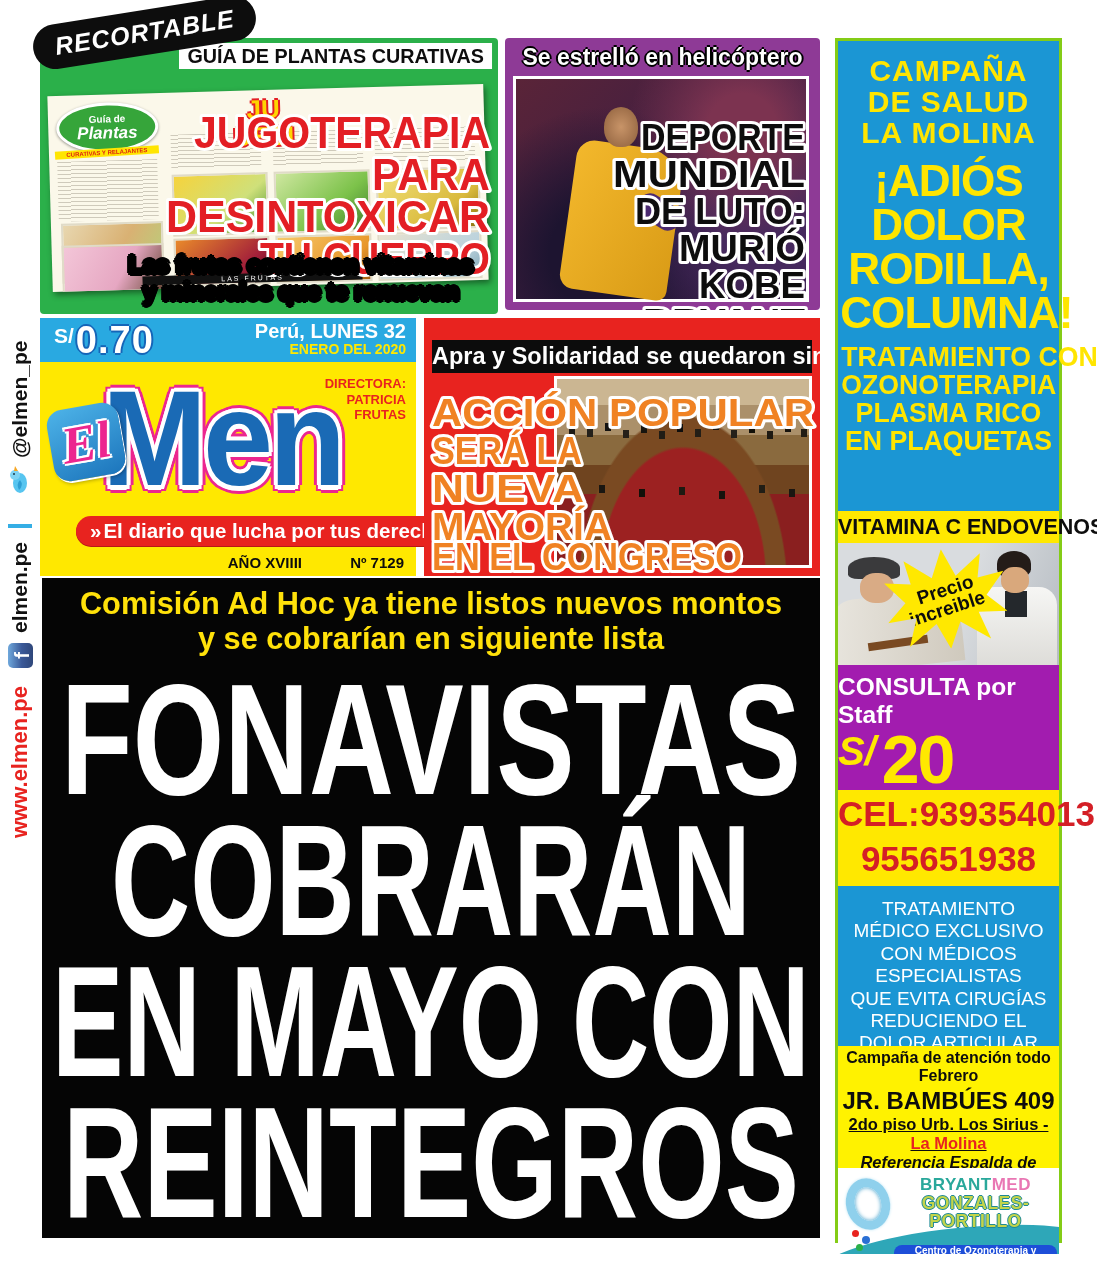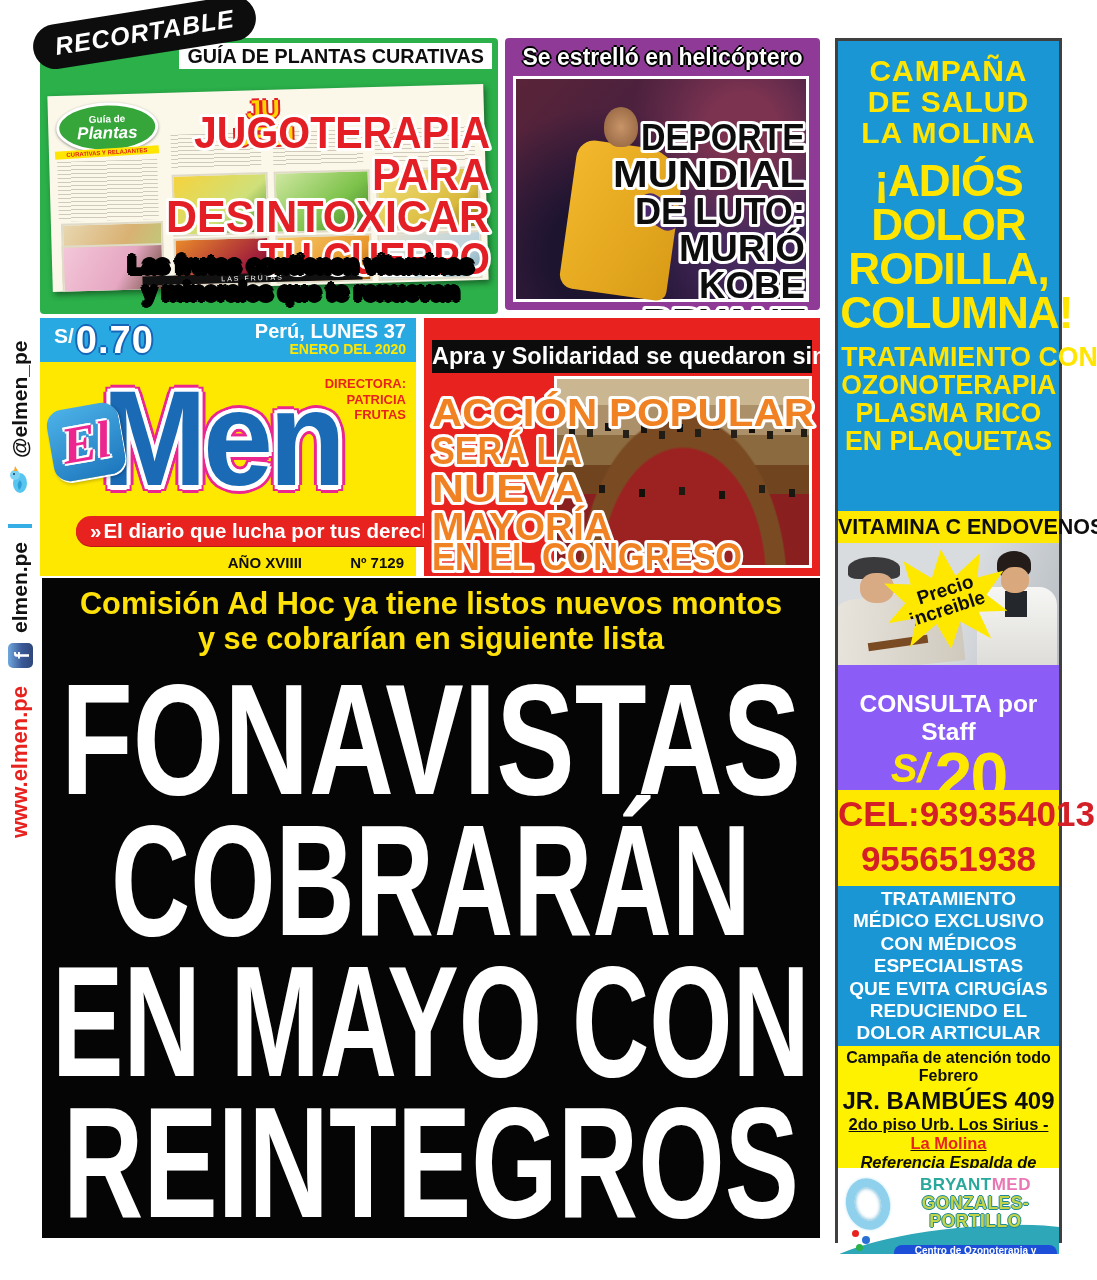--- a/index.html
+++ b/index.html
@@ -105,21 +105,21 @@
                    110px 60px #1e1a12,150px 64px #16130d,190px 58px #211d15,220px 62px #1a1611;}
   #congress-headline-svg{left:0;top:0;}
 
   
   #mainstory{left:42px;top:578px;width:778px;height:660px;background:#050505;}
   #mainstory-subhead{left:0;right:0;top:8px;text-align:center;color:#ffe10a;font-weight:bold;
                      font-size:32px;line-height:1.1;transform:scaleX(.96);}
   #mainstory-svg{left:0;top:0;}
 
   
-  #adcol{left:835px;top:38px;width:227px;height:1205px;border:3px solid #404040;box-sizing:border-box;
+  #adcol{left:835px;top:38px;width:227px;height:1205px;border:3px solid #84cc16;box-sizing:border-box;
          background:#fff;}
   .ad-block{position:relative;width:100%;box-sizing:border-box;}
   #ad-blue-top{background:#1b96d4;height:470px;text-align:center;color:#ffe500;font-weight:bold;padding-top:14px;}
   .campaign-line{font-size:30px;line-height:1.04;letter-spacing:1px;}
   .adios-line{font-size:45px;line-height:.98;letter-spacing:-1px;transform:scaleX(.98);}
   .treat-line{font-size:27.5px;line-height:1.02;transform:scaleX(.97);white-space:nowrap;}
   #ad-vitamin{background:#ffe800;color:#0d0d0d;font-weight:bold;font-size:21.5px;text-align:center;
               padding:4px 0 3px;white-space:nowrap;transform-origin:center;}
   #ad-photo{height:122px;background:linear-gradient(110deg,#d9dcdf 0 55%,#b6bcc2 100%);overflow:hidden;}
   .pat-cap{left:10px;top:14px;width:52px;height:22px;background:#3a3a3c;border-radius:50% 50% 20% 20%;}
@@ -129,29 +129,29 @@
   .pat-belt{left:30px;top:96px;width:60px;height:8px;background:#7a4a22;transform:rotate(-8deg);}
   .doc-hair{right:28px;top:8px;width:34px;height:26px;background:#241c18;border-radius:50% 50% 30% 30%;}
   .doc-face{right:30px;top:24px;width:28px;height:26px;background:#d9a87c;border-radius:45%;}
   .doc-coat{right:2px;top:44px;width:80px;height:80px;background:linear-gradient(180deg,#f6f6f4,#dddcd8);
             border-radius:18px 18px 0 0;}
   .doc-shirt{right:32px;top:48px;width:22px;height:26px;background:#24282c;}
   #starburst{left:48px;top:6px;width:120px;height:100px;background:#ffe800;transform:rotate(-6deg);
      clip-path:polygon(50% 0,60% 28%,82% 8%,78% 32%,100% 28%,84% 50%,100% 68%,76% 66%,84% 94%,60% 74%,50% 100%,40% 74%,16% 94%,24% 66%,0 68%,16% 50%,0 28%,22% 32%,18% 8%,40% 28%);
      display:flex;flex-direction:column;align-items:center;justify-content:center;}
   #starburst div{color:#0d0d0d;font-weight:bold;font-size:19px;line-height:1;transform:rotate(-12deg);}
-  #ad-consulta{background:#8b5cf6;height:125px;text-align:center;color:#fff;font-weight:bold;padding-top:25px;}
+  #ad-consulta{background:#a21caf;height:125px;color:#fff;font-weight:bold;padding-top:8px;}
   #consulta-l1{font-size:24.5px;} #consulta-l2{font-size:21px;}
   #ad-price{color:#ffe800;line-height:.9;}
   #ad-price .cur{font-size:40px;font-style:italic;font-weight:bold;vertical-align:18px;margin-right:6px;}
   #ad-price .val{font-size:68px;font-weight:bold;letter-spacing:-2px;}
   #ad-cel{background:#ffe800;height:96px;text-align:center;color:#d41f26;font-weight:bold;
           font-size:35px;line-height:1.28;transform-origin:top center;padding-top:2px;}
-  #ad-exclusive{background:#1b96d4;height:160px;text-align:center;color:#fff;font-weight:bold;
-                font-size:19px;line-height:1.18;padding-top:2px;}
+  #ad-exclusive{background:#1b96d4;height:160px;text-align:center;color:#fff;font-weight:normal;
+                font-size:19px;line-height:1.18;padding-top:12px;}
   #ad-address{background:#fff200;height:122px;text-align:center;color:#0d0d0d;padding-top:3px;}
   #feb-note{font-weight:bold;font-size:16px;}
   #addr-main{font-weight:bold;font-size:24px;margin-top:2px;}
   #addr-2{font-weight:bold;font-size:16.5px;text-decoration:underline;} #addr-2 .red{color:#e8231f;}
   .addr-ref{font-weight:bold;font-style:italic;font-size:16.5px;}
   #ad-clinic{background:#fff;height:86px;overflow:hidden;}
   #clinic-wave{left:-20px;bottom:-34px;width:280px;height:60px;background:#2ea7b8;border-radius:50%;
                transform:rotate(-6deg);}
   #clinic-wave2{left:-30px;bottom:-20px;width:300px;height:34px;background:rgba(120,204,214,.55);
                 border-radius:50%;transform:rotate(-7deg);}
@@ -242,21 +242,21 @@
       <text x="300" y="260" text-anchor="end" font-size="37" fill="#0d0d0d" stroke="#fff" stroke-width="6" stroke-linejoin="round" paint-order="stroke" textLength="106" lengthAdjust="spacingAndGlyphs">KOBE</text>
       <text x="300" y="297" text-anchor="end" font-size="37" fill="#0d0d0d" stroke="#fff" stroke-width="6" stroke-linejoin="round" paint-order="stroke" textLength="162" lengthAdjust="spacingAndGlyphs">BRYANT</text>
     </svg>
   </div>
 
   <div id="masthead" class="abs">
     <div id="price-bar" class="abs">
       <span id="price-cur">S/</span>
       <span id="price-val">0.70</span>
       <div id="date-block">
-        <div id="date-l1">Perú, LUNES 37</div>
+        <div id="date-l1">Perú, LUNES 32</div>
         <div id="date-l2">ENERO DEL 2020</div>
       </div>
     </div>
     <div id="directora" class="abs">
       <div>DIRECTORA:</div>
       <div>PATRICIA</div>
       <div>FRUTAS</div>
     </div>
     <div id="logo-men" class="abs">Men</div>
     <div id="logo-el" class="abs">

